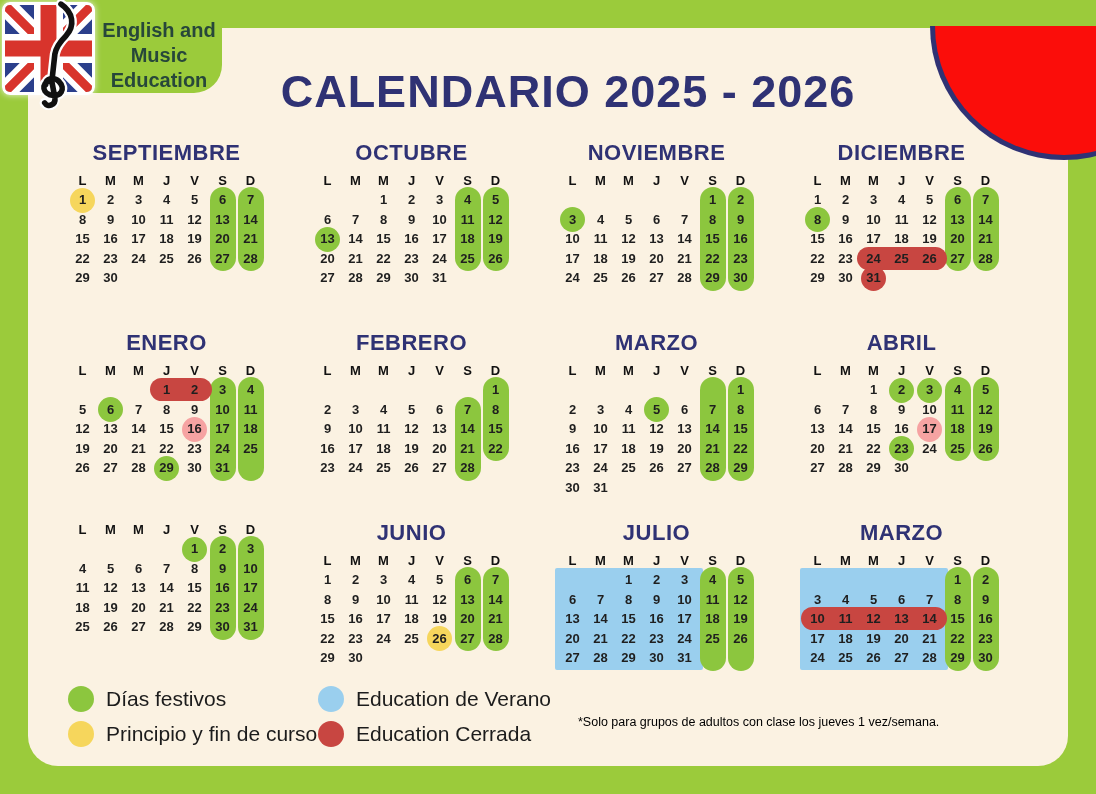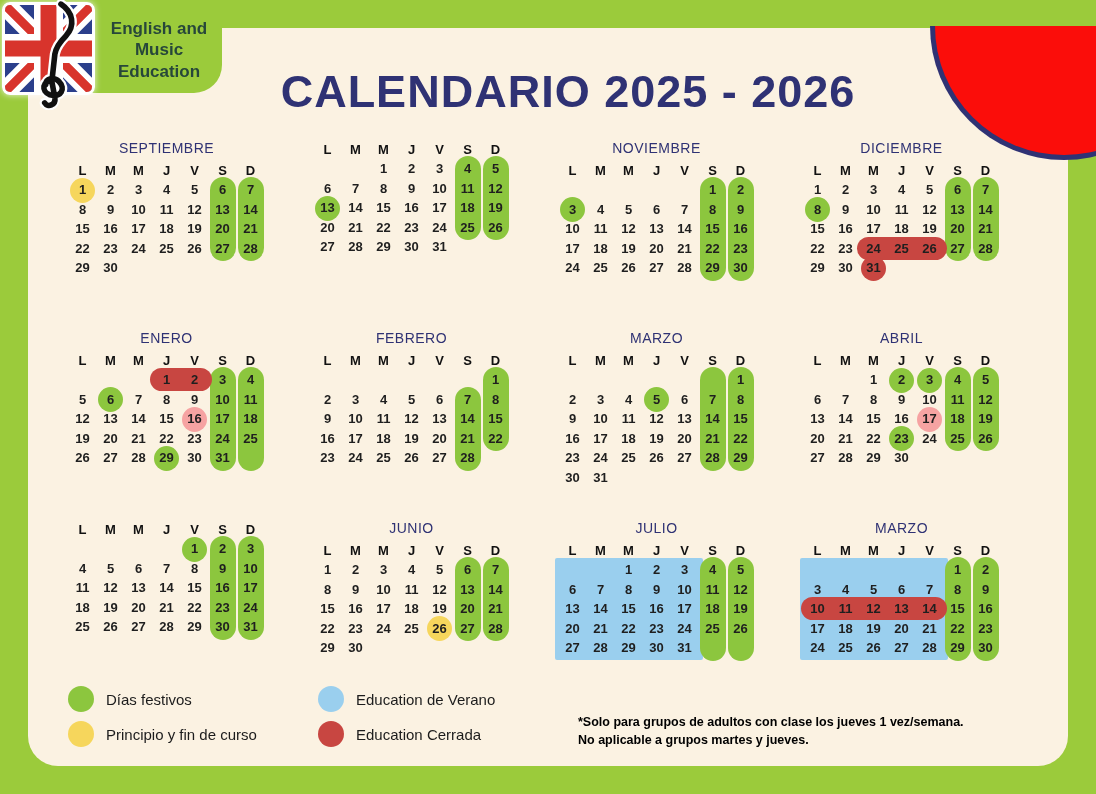--- a/index.html
+++ b/index.html
@@ -20,30 +20,30 @@
     border-radius:0 0 134px 134px;z-index:3;}
 
   
   .logo-tab{position:absolute;left:0;top:0;width:222px;height:93px;background:var(--c-frame_green);
     border-radius:0 0 28px 0;z-index:4;}
   .flag{position:absolute;left:2px;top:2px;width:93px;height:93px;border:3px solid #fff;
     border-radius:8px;overflow:hidden;box-shadow:0 0 6px rgba(255,255,255,.8);}
   .flag svg{display:block;width:100%;height:100%;}
   .clef{position:absolute;left:28px;top:-2px;width:66px;height:112px;z-index:5;}
   .brand{position:absolute;left:100px;top:18px;width:118px;text-align:center;
-    font-weight:bold;font-size:17px;line-height:1.25;color:var(--c-brand_text);}
+    font-weight:bold;font-size:20px;line-height:1.25;color:var(--c-brand_text);}
 
   .page-title{position:absolute;left:130px;right:90px;top:66px;text-align:center;z-index:2;
     font-size:45px;font-weight:bold;color:var(--c-navy);letter-spacing:1px;}
 
   
   #months{position:absolute;left:44px;top:140px;width:980px;display:grid;
     grid-template-columns:repeat(4,1fr);grid-auto-rows:190px;z-index:2;}
   .month{text-align:center;}
-  .month-title{font-size:14px;font-weight:normal;color:var(--c-navy);letter-spacing:.5px;margin-bottom:5px;}
+  .month-title{font-size:22px;font-weight:bold;color:var(--c-navy);letter-spacing:.5px;margin-bottom:5px;}
   .mgrid{position:relative;width:196px;margin:0 auto;}
   .cells{position:relative;display:grid;grid-template-columns:repeat(7,28px);z-index:2;}
   .cell{height:19.5px;line-height:19.5px;font-size:13px;font-weight:bold;color:var(--c-day_text);}
   .cell.hdr{height:19px;line-height:19px;color:#111;font-size:13px;}
   .layer{position:absolute;z-index:1;}
   .pill{background:var(--c-festivo);border-radius:14px;}
   .blue-block{background:var(--c-verano);border-radius:2px;}
   .bar{background:var(--c-cerrado);border-radius:12px;z-index:1;}
   .mark{border-radius:50%;}
   .mark.festivo{background:var(--c-festivo);}
@@ -51,24 +51,24 @@
   .mark.recuperacion{background:var(--c-recuperacion);}
   .mark.cerrado{background:var(--c-cerrado);}
 
   
   .legend-group{position:absolute;z-index:2;}
   .legend-item{display:flex;align-items:center;margin-bottom:9px;}
   .dot{width:26px;height:26px;border-radius:50%;flex:0 0 26px;margin-right:12px;}
   .dot.festivo{background:var(--c-festivo);} .dot.inicio{background:var(--c-inicio);}
   .dot.verano{background:var(--c-verano);} .dot.cerrado{background:var(--c-cerrado);}
   .dot.recuperacion{background:var(--c-recuperacion);}
-  .legend-label{font-size:15px;color:#1c1c1c;}
+  .legend-label{font-size:21px;color:#1c1c1c;}
   .recu-dates{font-weight:bold;color:#000;font-size:15px;margin-left:6px;}
   .legend-note{position:absolute;left:578px;top:714px;width:470px;font-size:12.5px;
-    font-weight:bold;color:#000;line-height:1.4;z-index:2;}
+    font-weight:normal;color:#000;line-height:1.4;z-index:2;}
 </style>
 </head>
 <body>
 
 <div class="page">
   <div class="sheet"></div>
 
   <div class="red-corner"></div>
 
   <div class="logo-tab">
@@ -139,20 +139,21 @@
             <div class="cell">30</div>
             <div class="cell"></div>
             <div class="cell"></div>
             <div class="cell"></div>
             <div class="cell"></div>
             <div class="cell"></div>
           </div>
         </div>
       </div>
       <div class="month">
+        <div class="month-title">OCTUBRE</div>
         <div class="mgrid" style="height: 116.5px;">
           <div class="layer pill" style="left: 141px; top: 16px; width: 26px; height: 84px;"></div>
           <div class="layer pill" style="left: 169px; top: 16px; width: 26px; height: 84px;"></div>
           <div class="layer mark festivo" style="left: 1.5px; top: 55.5px; width: 25px; height: 25px;"></div>
           <div class="cells">
             <div class="cell hdr">L</div>
             <div class="cell hdr">M</div>
             <div class="cell hdr">M</div>
             <div class="cell hdr">J</div>
             <div class="cell hdr">V</div>
@@ -750,15 +751,14 @@
     </div>
     <div class="legend-item">
       <span class="dot cerrado"></span>
       <span class="legend-label">Education Cerrada</span>
     </div>
   </div>
 
 
   <div class="legend-note">
     <div>*Solo para grupos de adultos con clase los jueves 1 vez/semana.</div>
-    <div>No aplicable a grupos martes y jueves.</div>
   </div>
 </div>
 
 </body></html>

